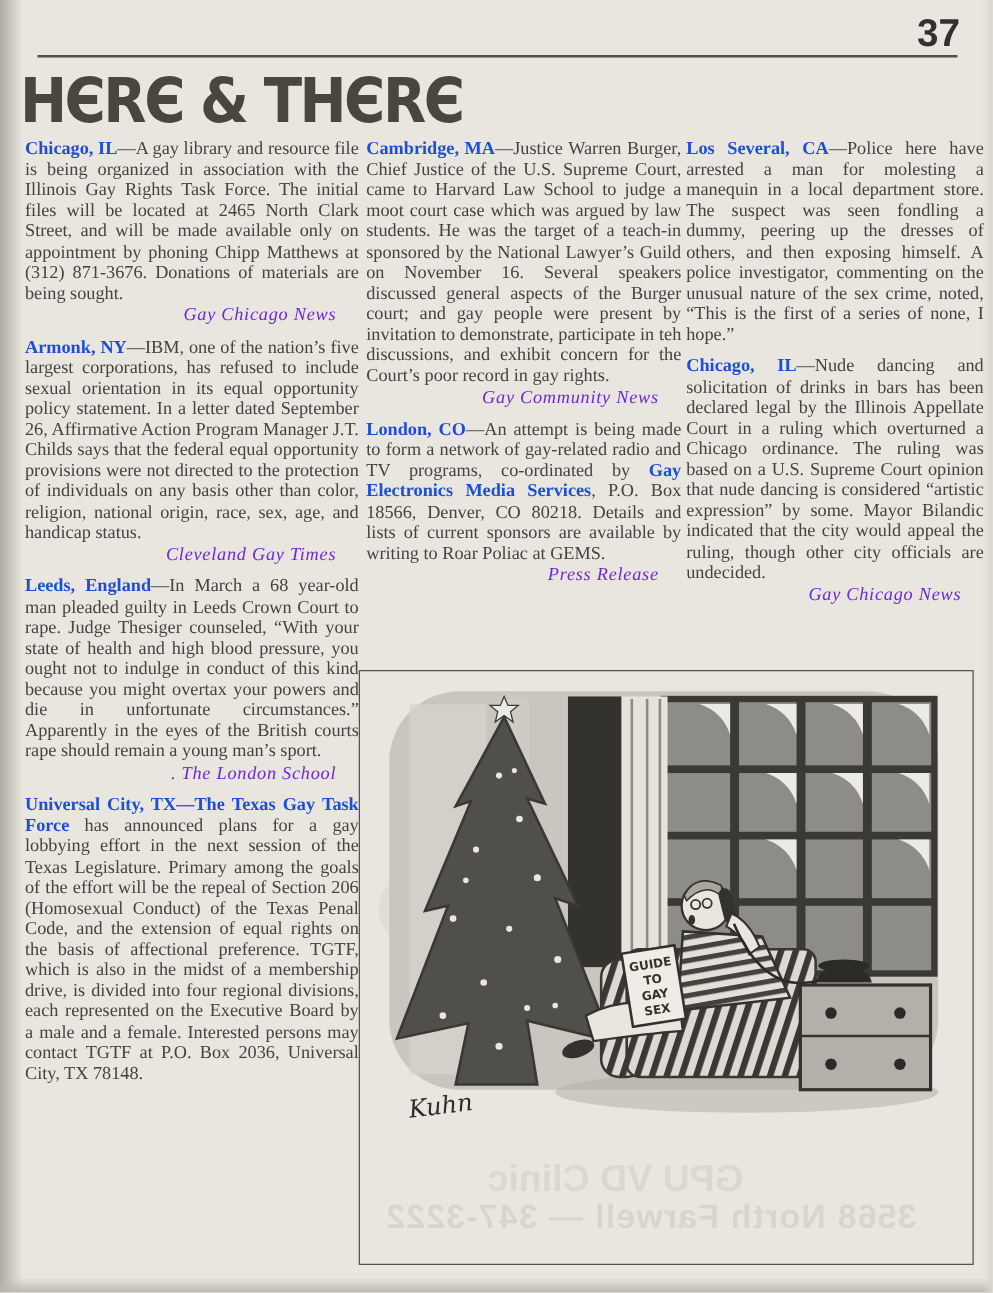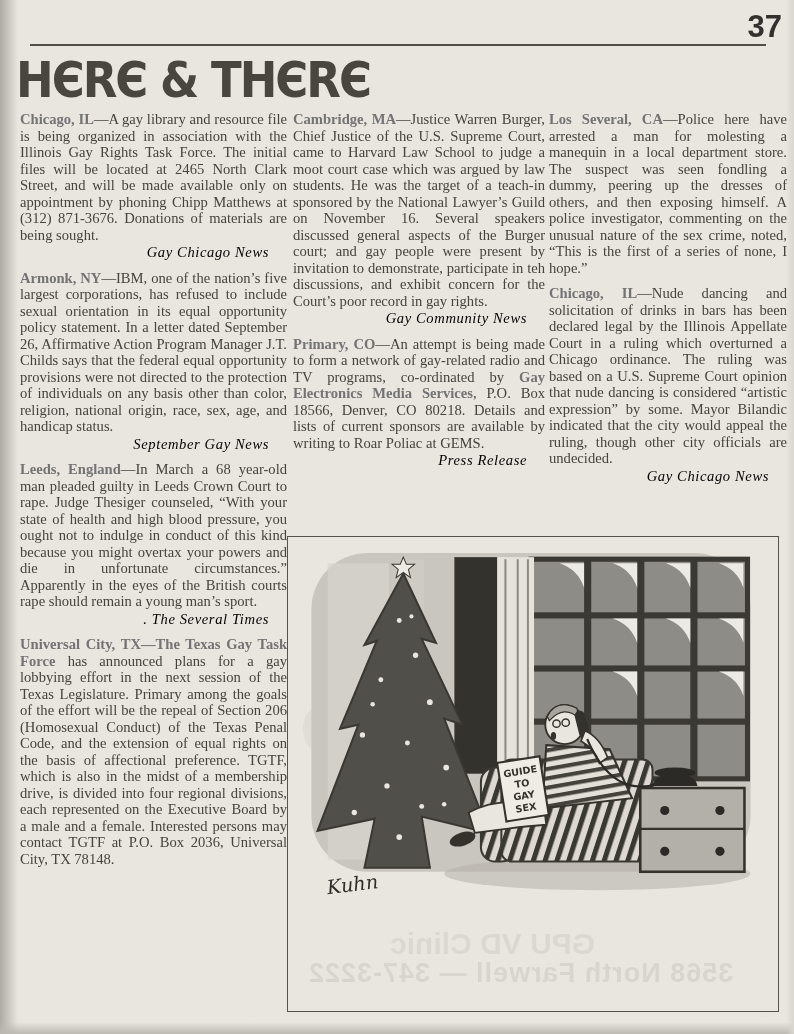--- a/index.html
+++ b/index.html
@@ -6,36 +6,36 @@
   #page{position:relative;width:794px;height:1034px;background:#e9e6e0;overflow:hidden;
         font-family:"Liberation Serif",serif;}
   
   .spine-shade{position:absolute;left:0;top:0;width:18px;height:100%;
      background:linear-gradient(to right,#aeaba5,rgba(233,230,224,0));z-index:5;pointer-events:none;}
   .bottom-shade{position:absolute;left:0;bottom:0;width:100%;height:12px;
      background:linear-gradient(to top,#bcb9b3,rgba(233,230,224,0));z-index:5;pointer-events:none;}
   .right-shade{position:absolute;right:0;top:0;width:8px;height:100%;
      background:linear-gradient(to left,#d9d6d0,rgba(233,230,224,0));z-index:5;pointer-events:none;}
 
-  .pagenum{position:absolute;top:9px;right:12px;font-family:"Liberation Sans",sans-serif;
+  .pagenum{position:absolute;top:9px;right:26px;font-family:"Liberation Sans",sans-serif;
      font-weight:bold;font-size:31px;color:#33312d;z-index:3;}
   .toprule{position:absolute;top:44px;left:30px;width:736px;height:2px;background:#504e49;z-index:3;}
   .masthead{position:absolute;top:51px;left:16px;font-family:"DejaVu Sans",sans-serif;
      font-weight:bold;font-size:45px;letter-spacing:-2px;color:#48463f;
      transform:scaleY(1.1);transform-origin:top left;z-index:3;white-space:nowrap;}
 
   .col{position:absolute;top:111px;font-size:14.6px;line-height:16.5px;color:#45433e;
      text-align:justify;z-index:3;}
   #col1{left:20px;width:267px;}
   #col2{left:293px;width:252px;}
   #col3{left:549px;width:238px;}
   .col p{margin:0;}
   .item{margin-bottom:9px;}
-  .loc,.bphrase{font-weight:bold;color:#737373;}
-  .src{text-align:right;padding-right:18px;font-style:italic;margin-top:1px;color:#000000;
+  .loc,.bphrase{font-weight:bold;color:#1d4ed8;}
+  .src{text-align:right;padding-right:18px;font-style:italic;margin-top:1px;color:#6d28d9;
      letter-spacing:0.6px;}
 
   .cartoon-box{position:absolute;left:287px;top:536px;width:490px;height:474px;
      border:1.5px solid #55534d;z-index:3;}
   .cartoon-box svg{position:absolute;left:13px;top:12px;}
   .cap{position:absolute;left:0;right:0;top:397px;text-align:center;font-style:italic;
      font-size:15px;line-height:21px;color:#393733;}
 
   .ghost{position:absolute;font-family:"Liberation Sans",sans-serif;font-weight:bold;
      color:#56544f;transform:scaleX(-1);z-index:2;white-space:nowrap;pointer-events:none;}
@@ -60,38 +60,38 @@
   <div class="ghost" id="ghost-gpu">GPU VD Clinic</div>
   <div class="ghost" id="ghost-farwell">3568 North Farwell — 347-3222</div>
 
   <div class="col" id="col1">
     <article class="item">
       <p><b class="loc">Chicago, IL</b><span>—A gay library and resource file is being organized in association with the Illinois Gay Rights Task Force. The initial files will be located at 2465 North Clark Street, and will be made available only on appointment by phoning Chipp Matthews at (312) 871-3676. Donations of materials are being sought.</span></p>
       <div class="src">Gay Chicago News</div>
     </article>
     <article class="item">
       <p><b class="loc">Armonk, NY</b><span>—IBM, one of the nation’s five largest corporations, has refused to include sexual orientation in its equal opportunity policy statement. In a letter dated September 26, Affirmative Action Program Manager J.T. Childs says that the federal equal opportunity provisions were not directed to the protection of individuals on any basis other than color, religion, national origin, race, sex, age, and handicap status.</span></p>
-      <div class="src">September Gay News</div>
+      <div class="src">Cleveland Gay Times</div>
     </article>
     <article class="item">
       <p><b class="loc">Leeds, England</b><span>—In March a 68 year-old man pleaded guilty in Leeds Crown Court to rape. Judge Thesiger counseled, “With your state of health and high blood pressure, you ought not to indulge in conduct of this kind because you might overtax your powers and die in unfortunate circumstances.” Apparently in the eyes of the British courts rape should remain a young man’s sport.</span></p>
-      <div class="src">. The Several Times</div>
+      <div class="src">. The London School</div>
     </article>
     <article class="item">
       <p><b class="loc">Universal City, TX—The Texas Gay Task Force</b><span> has announced plans for a gay lobbying effort in the next session of the Texas Legislature. Primary among the goals of the effort will be the repeal of Section 206 (Homosexual Conduct) of the Texas Penal Code, and the extension of equal rights on the basis of affectional preference. TGTF, which is also in the midst of a membership drive, is divided into four regional divisions, each represented on the Executive Board by a male and a female. Interested persons may contact TGTF at P.O. Box 2036, Universal City, TX 78148.</span></p>
     </article>
   </div>
 
   <div class="col" id="col2">
     <article class="item">
       <p><b class="loc">Cambridge, MA</b><span>—Justice Warren Burger, Chief Justice of the U.S. Supreme Court, came to Harvard Law School to judge a moot court case which was argued by law students. He was the target of a teach-in sponsored by the National Lawyer’s Guild on November 16. Several speakers discussed general aspects of the Burger court; and gay people were present by invitation to demonstrate, participate in teh discussions, and exhibit concern for the Court’s poor record in gay rights.</span></p>
       <div class="src">Gay Community News</div>
     </article>
     <article class="item">
-      <p><b class="loc">Primary, CO</b><span>—An attempt is being made to form a network of gay-related radio and TV programs, co-ordinated by </span><b class="bphrase">Gay Electronics Media Services</b><span>, P.O. Box 18566, Denver, CO 80218. Details and lists of current sponsors are available by writing to Roar Poliac at GEMS.</span></p>
+      <p><b class="loc">London, CO</b><span>—An attempt is being made to form a network of gay-related radio and TV programs, co-ordinated by </span><b class="bphrase">Gay Electronics Media Services</b><span>, P.O. Box 18566, Denver, CO 80218. Details and lists of current sponsors are available by writing to Roar Poliac at GEMS.</span></p>
       <div class="src">Press Release</div>
     </article>
   </div>
 
   <div class="col" id="col3">
     <article class="item">
       <p><b class="loc">Los Several, CA</b><span>—Police here have arrested a man for molesting a manequin in a local department store. The suspect was seen fondling a dummy, peering up the dresses of others, and then exposing himself. A police investigator, commenting on the unusual nature of the sex crime, noted, “This is the first of a series of none, I hope.”</span></p>
     </article>
     <article class="item">
       <p><b class="loc">Chicago, IL</b><span>—Nude dancing and solicitation of drinks in bars has been declared legal by the Illinois Appellate Court in a ruling which overturned a Chicago ordinance. The ruling was based on a U.S. Supreme Court opinion that nude dancing is considered “artistic expression” by some. Mayor Bilandic indicated that the city would appeal the ruling, though other city officials are undecided.</span></p>

